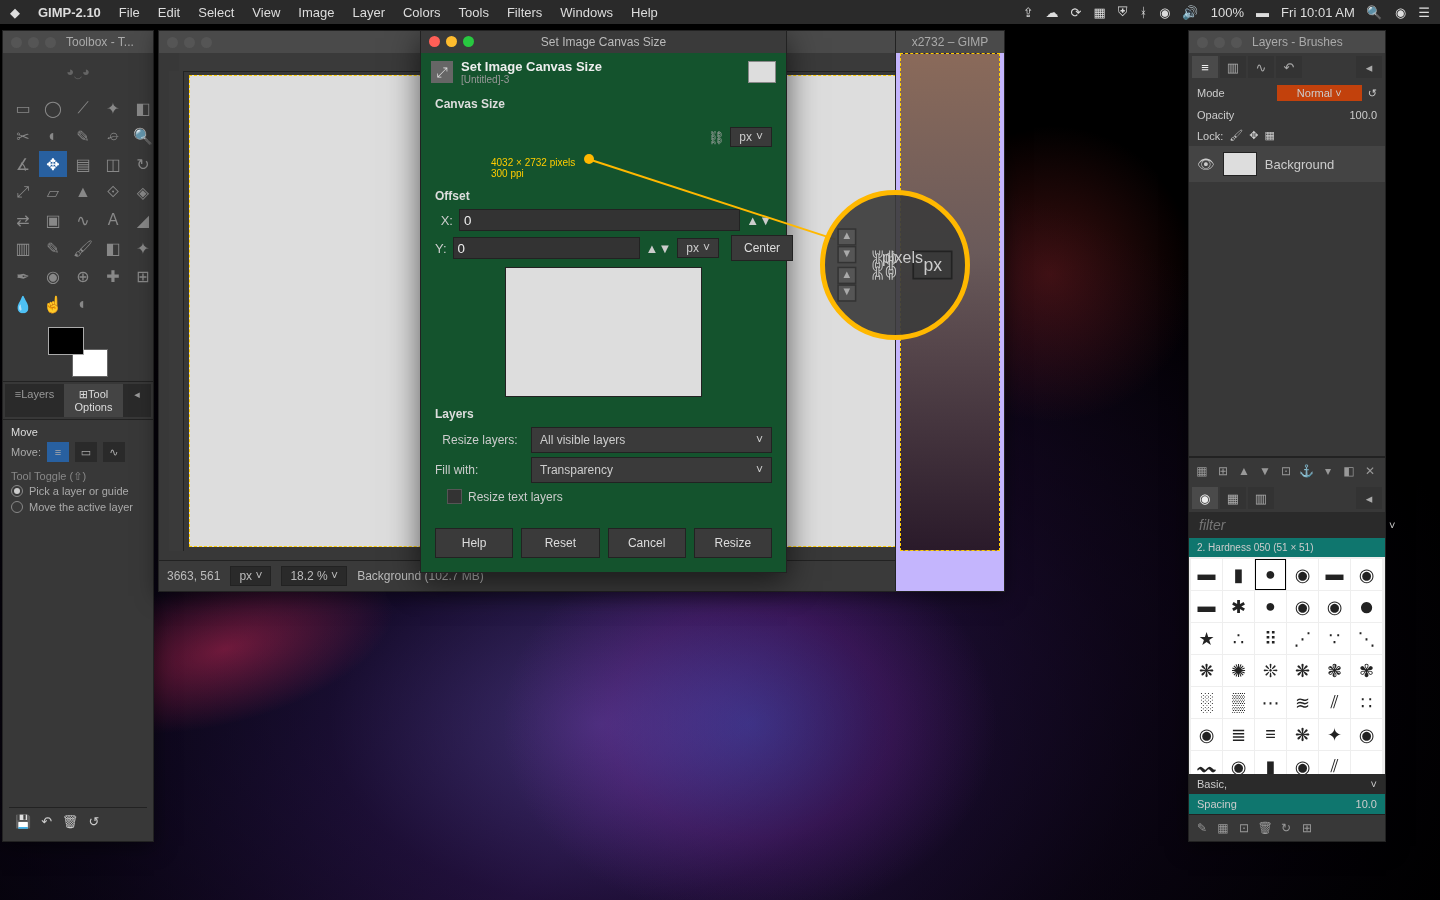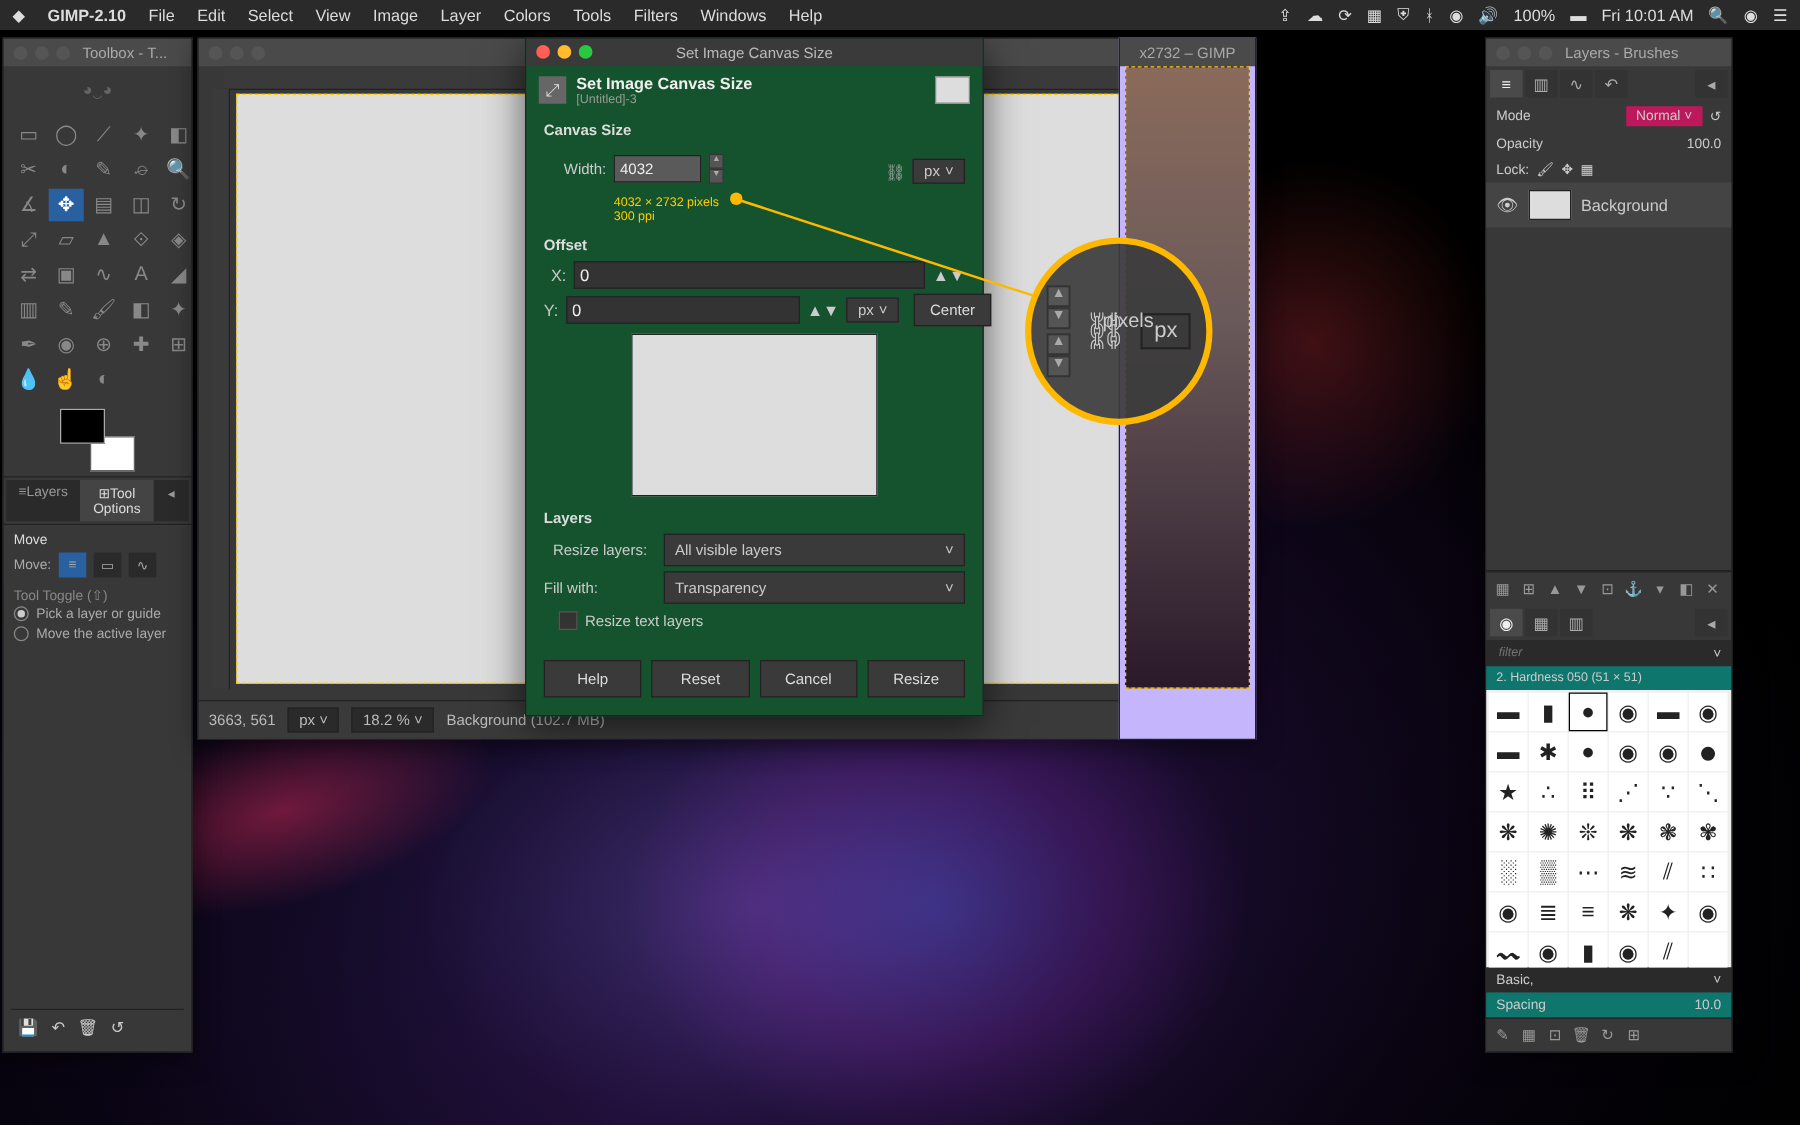--- a/index.html
+++ b/index.html
@@ -269,28 +269,20 @@
       <div class="t1">Set Image Canvas Size</div>
       <div class="t2">[Untitled]-3</div>
     </div>
     <div class="thumb"></div>
   </div>
   <div class="dlg-body">
     <div class="dlg-section">
       <div class="dlg-section-title">Canvas Size</div>
       <div style="display:flex;align-items:center;gap:6px">
         <div style="flex:1">
-          <div class="dlg-row">
-            <label>Width:</label>
-            <input class="numin" style="background: rgb(90, 90, 90);" value="4032">
-            <div class="spin">
-                <span>▲</span>
-                <span>▼</span>
-              </div>
-          </div>
         </div>
         <div class="chain">⛓</div>
         <div class="unit">
             <span>px</span> 
             <span>˅</span>
           </div>
       </div>
       <div class="dlg-info">4032 × 2732 pixels</div>
       <div class="dlg-info" style="color:#ffcc00">300 ppi</div>
     </div>
@@ -374,21 +366,21 @@
   </div>
   <div class="lp-tabs">
     <span class="active">≡</span>
     <span>▥</span>
     <span>∿</span>
     <span>↶</span>
     <span style="margin-left:auto">◂</span>
   </div>
   <div class="lp-row">
     <span>Mode</span>
-    <span class="val" style="background:#be185d;padding:2px 8px"><span>Normal</span> ˅</span>
+    <span class="val" style="background:#c2410c;padding:2px 20px"><span>Normal</span> ˅</span>
     <span>↺</span>
   </div>
   <div class="lp-row">
     <span>Opacity</span>
     <span class="val">100.0</span>
   </div>
   <div class="lp-row">
     <span>Lock:</span>
     <span>🖌</span>
     <span>✥</span>
@@ -411,21 +403,21 @@
       <span>◧</span>
       <span>✕</span>
     </div>
     <div class="lp-tabs">
       <span class="active">◉</span>
       <span>▦</span>
       <span>▥</span>
       <span style="margin-left:auto">◂</span>
     </div>
     <div class="lp-row" style="background:#2a2a2a">
-      <input style="flex: 1 1 0%; background: transparent; border: none; color: rgb(136, 136, 136); font-size: 10px; font-style: italic;" placeholder="filter">
+      <input style="flex: 1 1 0%; background: transparent; border: none; color: rgb(136, 136, 136); font-size: 14px; font-style: italic;" placeholder="filter">
       <span>˅</span>
     </div>
     <div class="lp-row" style="background:#0f766e;font-size:10px">
       <span>2. Hardness 050 (51 × 51)</span>
     </div>
     <div class="brush-grid">
       <div class="b">▬</div>
       <div class="b">▮</div>
       <div class="b sel">●</div>
       <div class="b">◉</div>

